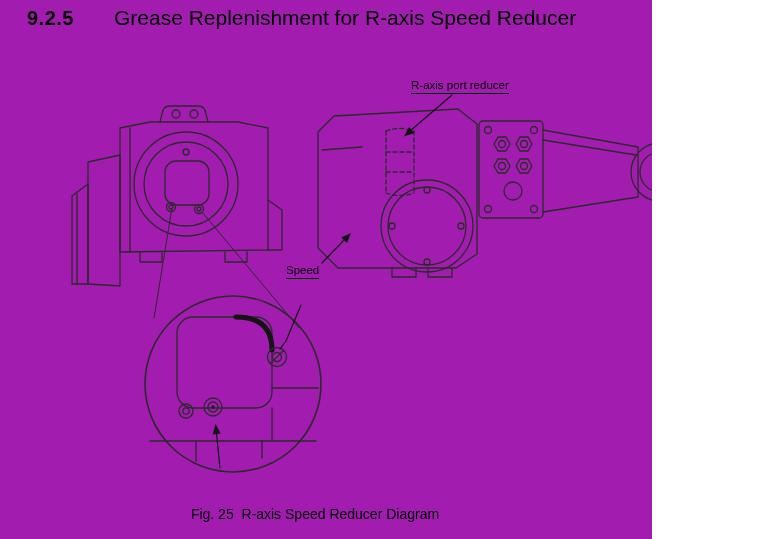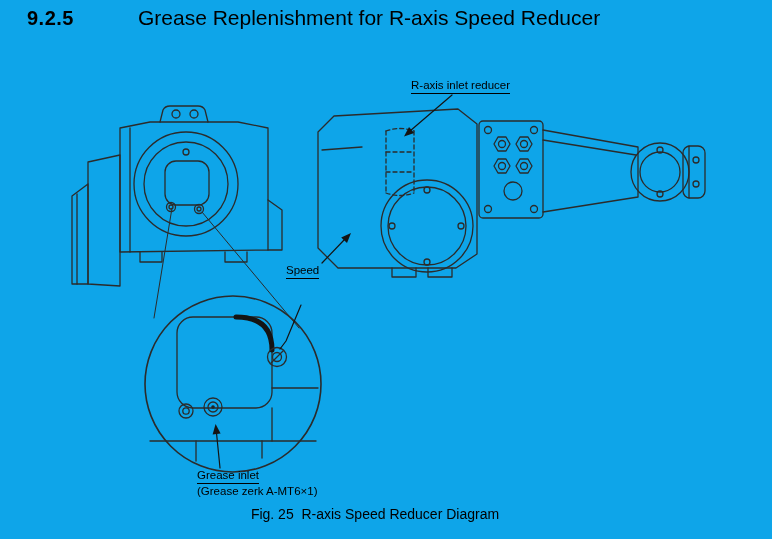--- a/index.html
+++ b/index.html
@@ -1,20 +1,20 @@
 <!DOCTYPE html>
 <html><head>
 <meta charset="utf-8">
 <style>
   html,body{margin:0;padding:0;background:#ffffff;}
-  .page{position:relative;width:772px;height:539px;background:#0ea5e9;overflow:hidden;
+  .page{position:relative;width:652px;height:539px;background:#a21caf;overflow:hidden;
         font-family:"Liberation Sans","DejaVu Sans",sans-serif;color:#000;}
   .heading{position:absolute;left:27px;top:6px;display:flex;align-items:baseline;}
   .sec-num{font-size:20px;font-weight:700;letter-spacing:0.5px;}
-  .sec-title{font-size:21px;font-weight:400;margin-left:64px;}
+  .sec-title{font-size:21px;font-weight:400;margin-left:40px;}
   .diagram-svg{position:absolute;left:0;top:0;}
   .callout{position:absolute;font-size:11.5px;line-height:13px;white-space:nowrap;}
   .callout .u{display:inline-block;border-bottom:1px solid #000;padding-bottom:1px;}
   .callout .sub{display:block;margin-top:1px;}
   .caption{position:absolute;left:16px;right:38px;top:506px;text-align:center;font-size:14px;}
 </style>
 </head>
 <body>
 
 <div class="page">
@@ -138,28 +138,24 @@
       </g>
       <g fill="#141414" stroke="none">
         <polygon points="404,136.5 409,127 414.2,133"></polygon>
         <polygon points="351,233 347,243 341.2,237.4"></polygon>
         <polygon points="215.6,424 220.6,433.6 212.6,434.4"></polygon>
       </g>
     </g>
   </svg>
 
   <div class="callout" style="left:411px;top:79px;">
-    <span class="u">R-axis inlet reducer</span>
+    <span class="u">R-axis port reducer</span>
   </div>
 
   <div class="callout" style="left:286px;top:264px;">
     <span class="u">Speed</span>
   </div>
 
 
-  <div class="callout" style="left:197px;top:469px;">
-    <span class="u">Grease inlet</span>
-    <span class="sub">(Grease zerk A-MT6×1)</span>
-  </div>
 
   <div class="caption">Fig. 25&nbsp; R-axis Speed Reducer Diagram</div>
 
 </div>
 
 </body></html>

